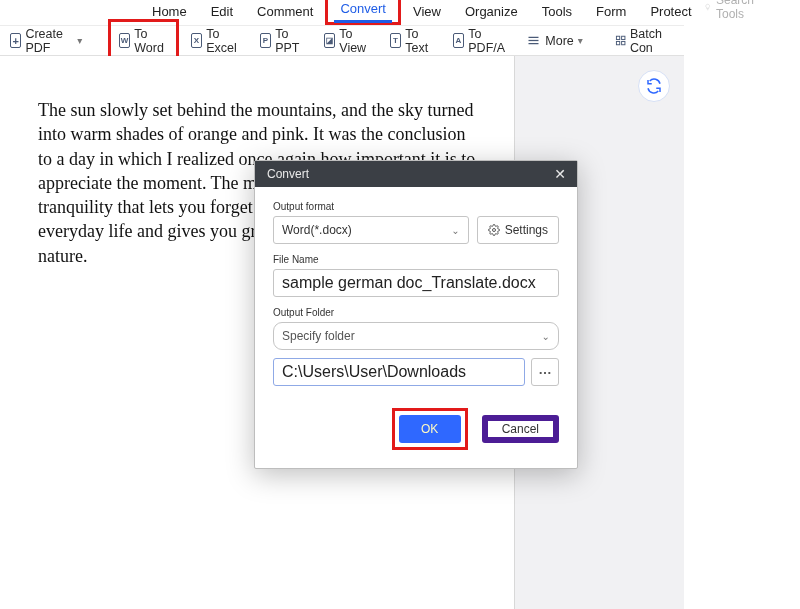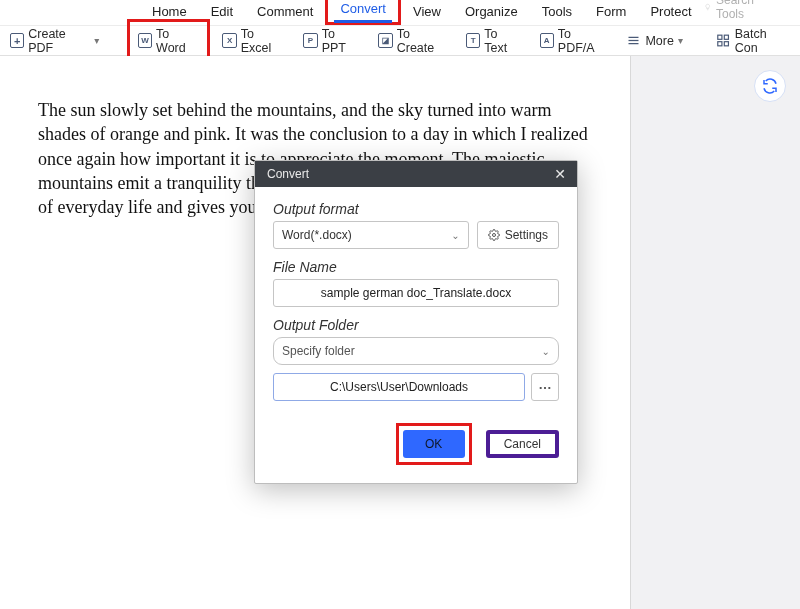--- a/index.html
+++ b/index.html
@@ -1,17 +1,17 @@
 <!DOCTYPE html>
 <html><head>
 <meta charset="utf-8">
 <style>
   * { box-sizing: border-box; margin: 0; padding: 0; }
   html, body { width: 800px; height: 609px; font-family: Arial, Helvetica, sans-serif; font-size: 13px; background: #fff; overflow: hidden; }
-  .app { width: 800px; height: 609px; position: relative; }
+  .app { width: 684px; height: 609px; position: relative; }
   .tabstrip { display: flex; align-items: flex-end; height: 26px; padding-left: 140px; border-bottom: 1px solid #ececec; background: #fff; }
   .tab { padding: 4px 12px 6px; color: #222; cursor: pointer; font-size: 13px; position: relative; }
   .tab.active { color: #1f5de6; }
   .tab.active::after { content:""; position:absolute; left:6px; right:6px; bottom:-1px; height:3px; background:#1f5de6; }
   .tab-hl { border:3px solid #e21a1a; margin-top:-2px; }
   .search-tools { margin-left:auto; display:flex; align-items:center; gap:5px; color:#b0b0b0; font-size:12px; padding-right:44px; padding-bottom:4px; }
   .search-tools svg { opacity:.5; }
   .toolbar { display:flex; align-items:center; height:30px; background:#fff; border-bottom:1px solid #e0e0e0; padding:0 4px; gap:6px; }
   .tb-item { display:flex; align-items:center; gap:4px; padding:3px 6px; color:#2b2b2b; font-size:12.5px; cursor:pointer; border-radius:3px; }
   .tb-item svg { width:15px; height:15px; }
@@ -19,36 +19,36 @@
   .tb-sep { width:10px; }
   .main { display:flex; height:calc(100% - 56px); }
   .doc-pane { flex:1; background:#fff; padding:42px 38px; position:relative; }
   .doc-text { font-size:18px; line-height:1.35; color:#111; max-width:560px; font-family: Georgia, 'Times New Roman', serif; }
   .side-pane { width:170px; background:#f1f1f3; border-left:1px solid #d8d8d8; position:relative; }
   .side-btn { position:absolute; top:14px; right:14px; width:32px; height:32px; border-radius:50%; background:#fff; border:1px solid #d6e0f5; display:flex; align-items:center; justify-content:center; cursor:pointer; }
   .dialog { position:absolute; left:254px; top:160px; width:324px; background:#fff; border:1px solid #bdbdbd; box-shadow:0 6px 28px rgba(0,0,0,.25); border-radius:2px; }
   .dialog-titlebar { background:#3b3f45; color:#e9e9e9; height:26px; display:flex; align-items:center; padding:0 8px 0 12px; font-size:12px; }
   .dialog-close { margin-left:auto; width:18px; height:18px; display:flex; align-items:center; justify-content:center; cursor:pointer; color:#e9e9e9; font-size:14px; }
   .dialog-body { padding:14px 18px 18px; }
-  .lbl { font-size:14px; color:#333; margin-bottom:4px; margin-top:10px;font-style:italic; }
+  .lbl { font-size:10px; color:#333; margin-bottom:4px; margin-top:10px; }
   .lbl:first-child { margin-top:0; }
   .row { display:flex; gap:8px; align-items:center; }
   .select, .input { flex:1; height:28px; border:1px solid #c5c5c5; border-radius:3px; padding:0 8px; font-size:12px; color:#333; background:#fff; display:flex; align-items:center; justify-content:space-between; }
   .select { cursor:pointer; }
   .chev { font-size:10px; color:#777; }
   .settings-btn { height:28px; padding:12px 10px; border:1px solid #c5c5c5; border-radius:3px; display:flex; align-items:center; gap:5px; font-size:12px; color:#333; cursor:pointer; background:#fff; }
   .folder-select { height:28px; border:1px solid #c5c5c5; border-radius:9px; padding:0 8px; font-size:12px; color:#555; display:flex; align-items:center; justify-content:space-between; cursor:pointer; background:#fff; }
   .path-row { display:flex; gap:6px; margin-top:8px; }
-  .path-input { flex:1; height:28px; border:1px solid #8fa9e6; border-radius:3px; font-size:12px; padding:0 8px; color:#222;text-align:center; }
+  .path-input { flex:1; height:28px; border:1px solid #8fa9e6; border-radius:3px; font-size:16px; padding:0 8px; color:#222; }
   .browse-btn { width:28px; height:28px; border:1px solid #c5c5c5; border-radius:3px; background:#fff; display:flex; align-items:center; justify-content:center; cursor:pointer; font-weight:bold; color:#555; }
   .dialog-actions { display:flex; justify-content:flex-end; gap:14px; margin-top:22px; align-items:center; }
   .ok-wrap { border:3px solid #e21a1a; padding:4px; }
   .btn { height:28px; min-width:62px; border-radius:3px; font-size:12px; display:flex; align-items:center; justify-content:center; cursor:pointer; }
-  .btn-primary { background:#2f68ff; color:#0f172a; border:none; padding:12px 22px; }
-  .btn-secondary { background:#fff; color:#333; border:4px solid #4c1d95; padding:0 14px; }
+  .btn-primary { background:#2f68ff; color:#fef9c3; border:none; padding:12px 22px; }
+  .btn-secondary { background:#fff; color:#333; border:6px solid #4c1d95; padding:0 14px; }
   .gear { width:12px; height:12px; }
   .icon-box { width:15px; height:15px; border:1.4px solid #4a5a77; border-radius:2px; display:inline-flex; align-items:center; justify-content:center; font-size:8px; font-weight:bold; color:#4a5a77; font-family: Arial; }
   .icon-plus { width:15px;height:15px;border:1.4px solid #4a5a77;border-radius:2px;display:flex;align-items:center;justify-content:center;color:#4a5a77;font-size:11px;font-weight:bold; }
   .more-icon { width:15px; height:15px; display:inline-block; }
 </style>
 </head>
 <body>
 <div class="app">
 
   <div class="tabstrip">
@@ -85,21 +85,21 @@
     <div class="tb-item">
       <span class="icon-box">X</span>
       <span>To Excel</span>
     </div>
     <div class="tb-item">
       <span class="icon-box">P</span>
       <span>To PPT</span>
     </div>
     <div class="tb-item">
       <span class="icon-box">◪</span>
-      <span>To Create</span>
+      <span>To View</span>
     </div>
     <div class="tb-item">
       <span class="icon-box">T</span>
       <span>To Text</span>
     </div>
     <div class="tb-item">
       <span class="icon-box">A</span>
       <span>To PDF/A</span>
     </div>
     <div class="tb-item">

